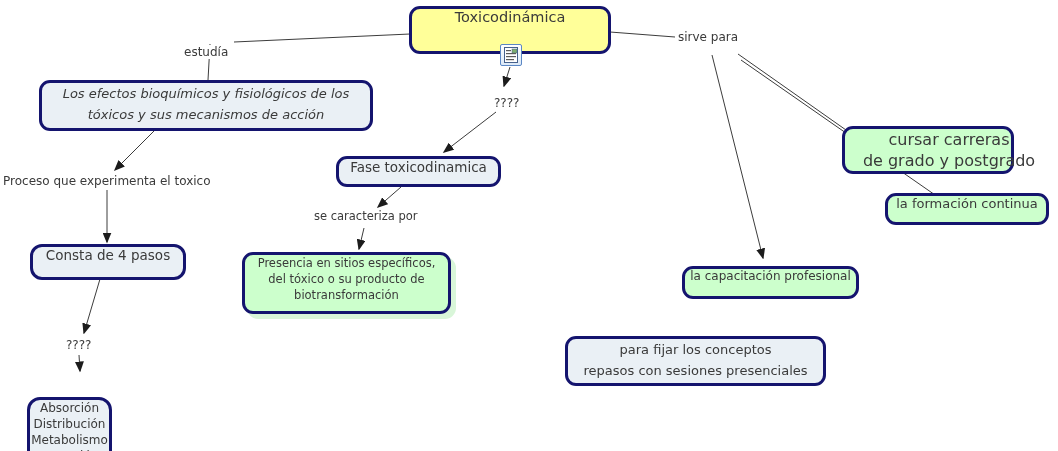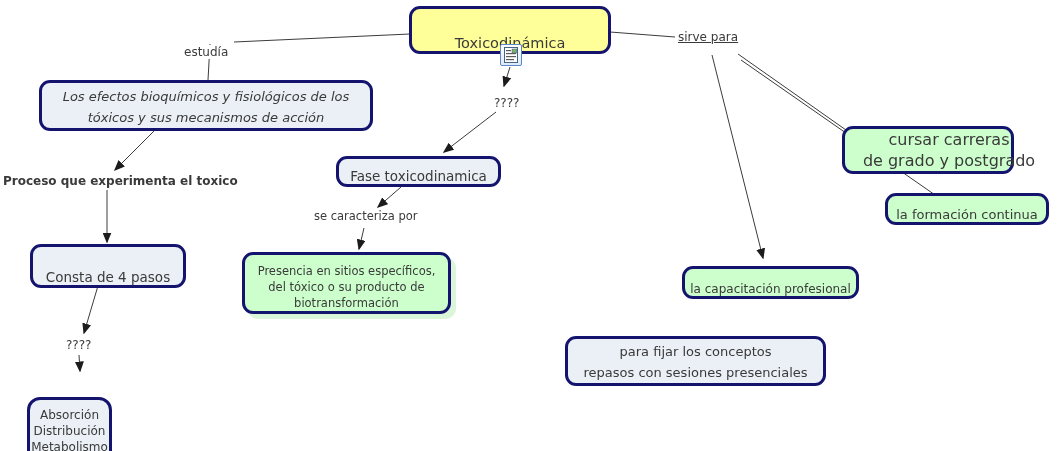--- a/index.html
+++ b/index.html
@@ -21,59 +21,59 @@
     z-index: 1;
   }
 
   .node {
     position: absolute;
     z-index: 2;
     border: 3px solid #14146e;
     border-radius: 11px;
     display: flex;
     flex-direction: column;
-    justify-content: flex-end;
+    justify-content: flex-start;
     align-items: center;
     text-align: center;
     color: #3a3a3a;
     white-space: nowrap;
   }
   .node span { display: block; }
 
   .bg-yellow { background: #ffff99; }
   .bg-blue   { background: #eaf0f5; }
   .bg-green  { background: #ccffcc; }
 
   .n-toxicodinamica { left: 409px; top: 6px;  width: 202px; height: 48px; font-size: 14.5px; }
   .n-efectos  { left: 39px;  top: 80px;  width: 334px; height: 51px; font-size: 13px;   line-height: 21px; font-style: italic; }
   .n-fase     { left: 336px; top: 156px; width: 165px; height: 31px; font-size: 13.5px; }
-  .n-consta   { left: 30px;  top: 244px; width: 156px; height: 44px; font-size: 13.5px; }
+  .n-consta   { left: 30px;  top: 244px; width: 156px; height: 36px; font-size: 13.5px; border-radius: 12px; }
   .n-adme     { left: 27px;  top: 373px; width: 85px;  height: 77px; font-size: 12px;  line-height: 16px; border-radius: 13px; margin-top: 24px; }
   .n-presencia{ left: 242px; top: 252px; width: 209px; height: 62px; font-size: 11.5px; line-height: 16px;
                 box-shadow: 5px 5px 0 #d9f6d9; }
   .n-cursar   { left: 842px; top: 126px; width: 172px; height: 48px; font-size: 16px; line-height: 21px; padding-left: 42px; }
   .n-formacion{ left: 885px; top: 193px; width: 164px; height: 32px; font-size: 13px; }
   .n-capacitacion { left: 682px; top: 266px; width: 177px; height: 33px; font-size: 12px; }
   .n-repasos  { left: 565px; top: 336px; width: 261px; height: 50px; font-size: 13px; line-height: 21px; }
 
   .link-label {
     position: absolute;
     z-index: 2;
     font-size: 12px;
     color: #3a3a3a;
     white-space: nowrap;
     background: #ffffff;
     padding: 0 2px;
   }
   .l-estudia     { left: 182px; top: 29px; margin-top: 16px; }
-  .l-proceso     { left: 1px;   top: 174px; font-weight: bold; }
+  .l-proceso     { left: 1px;   top: 174px; }
   .l-qleft       { left: 64px;  top: 338px; }
   .l-qcenter     { left: 492px; top: 96px; }
   .l-caracteriza { left: 312px; top: 209px; font-size: 11.5px; }
-  .l-sirve       { left: 676px; top: 30px; text-decoration: underline; }
+  .l-sirve       { left: 676px; top: 30px; }
 
   .resource-icon {
     position: absolute;
     left: 500px; top: 44px;
     width: 22px; height: 22px;
     z-index: 3;
     border: 1px solid #5b87c5;
     border-radius: 2px;
     background: linear-gradient(#ffffff, #dce9f7);
     display: flex;

